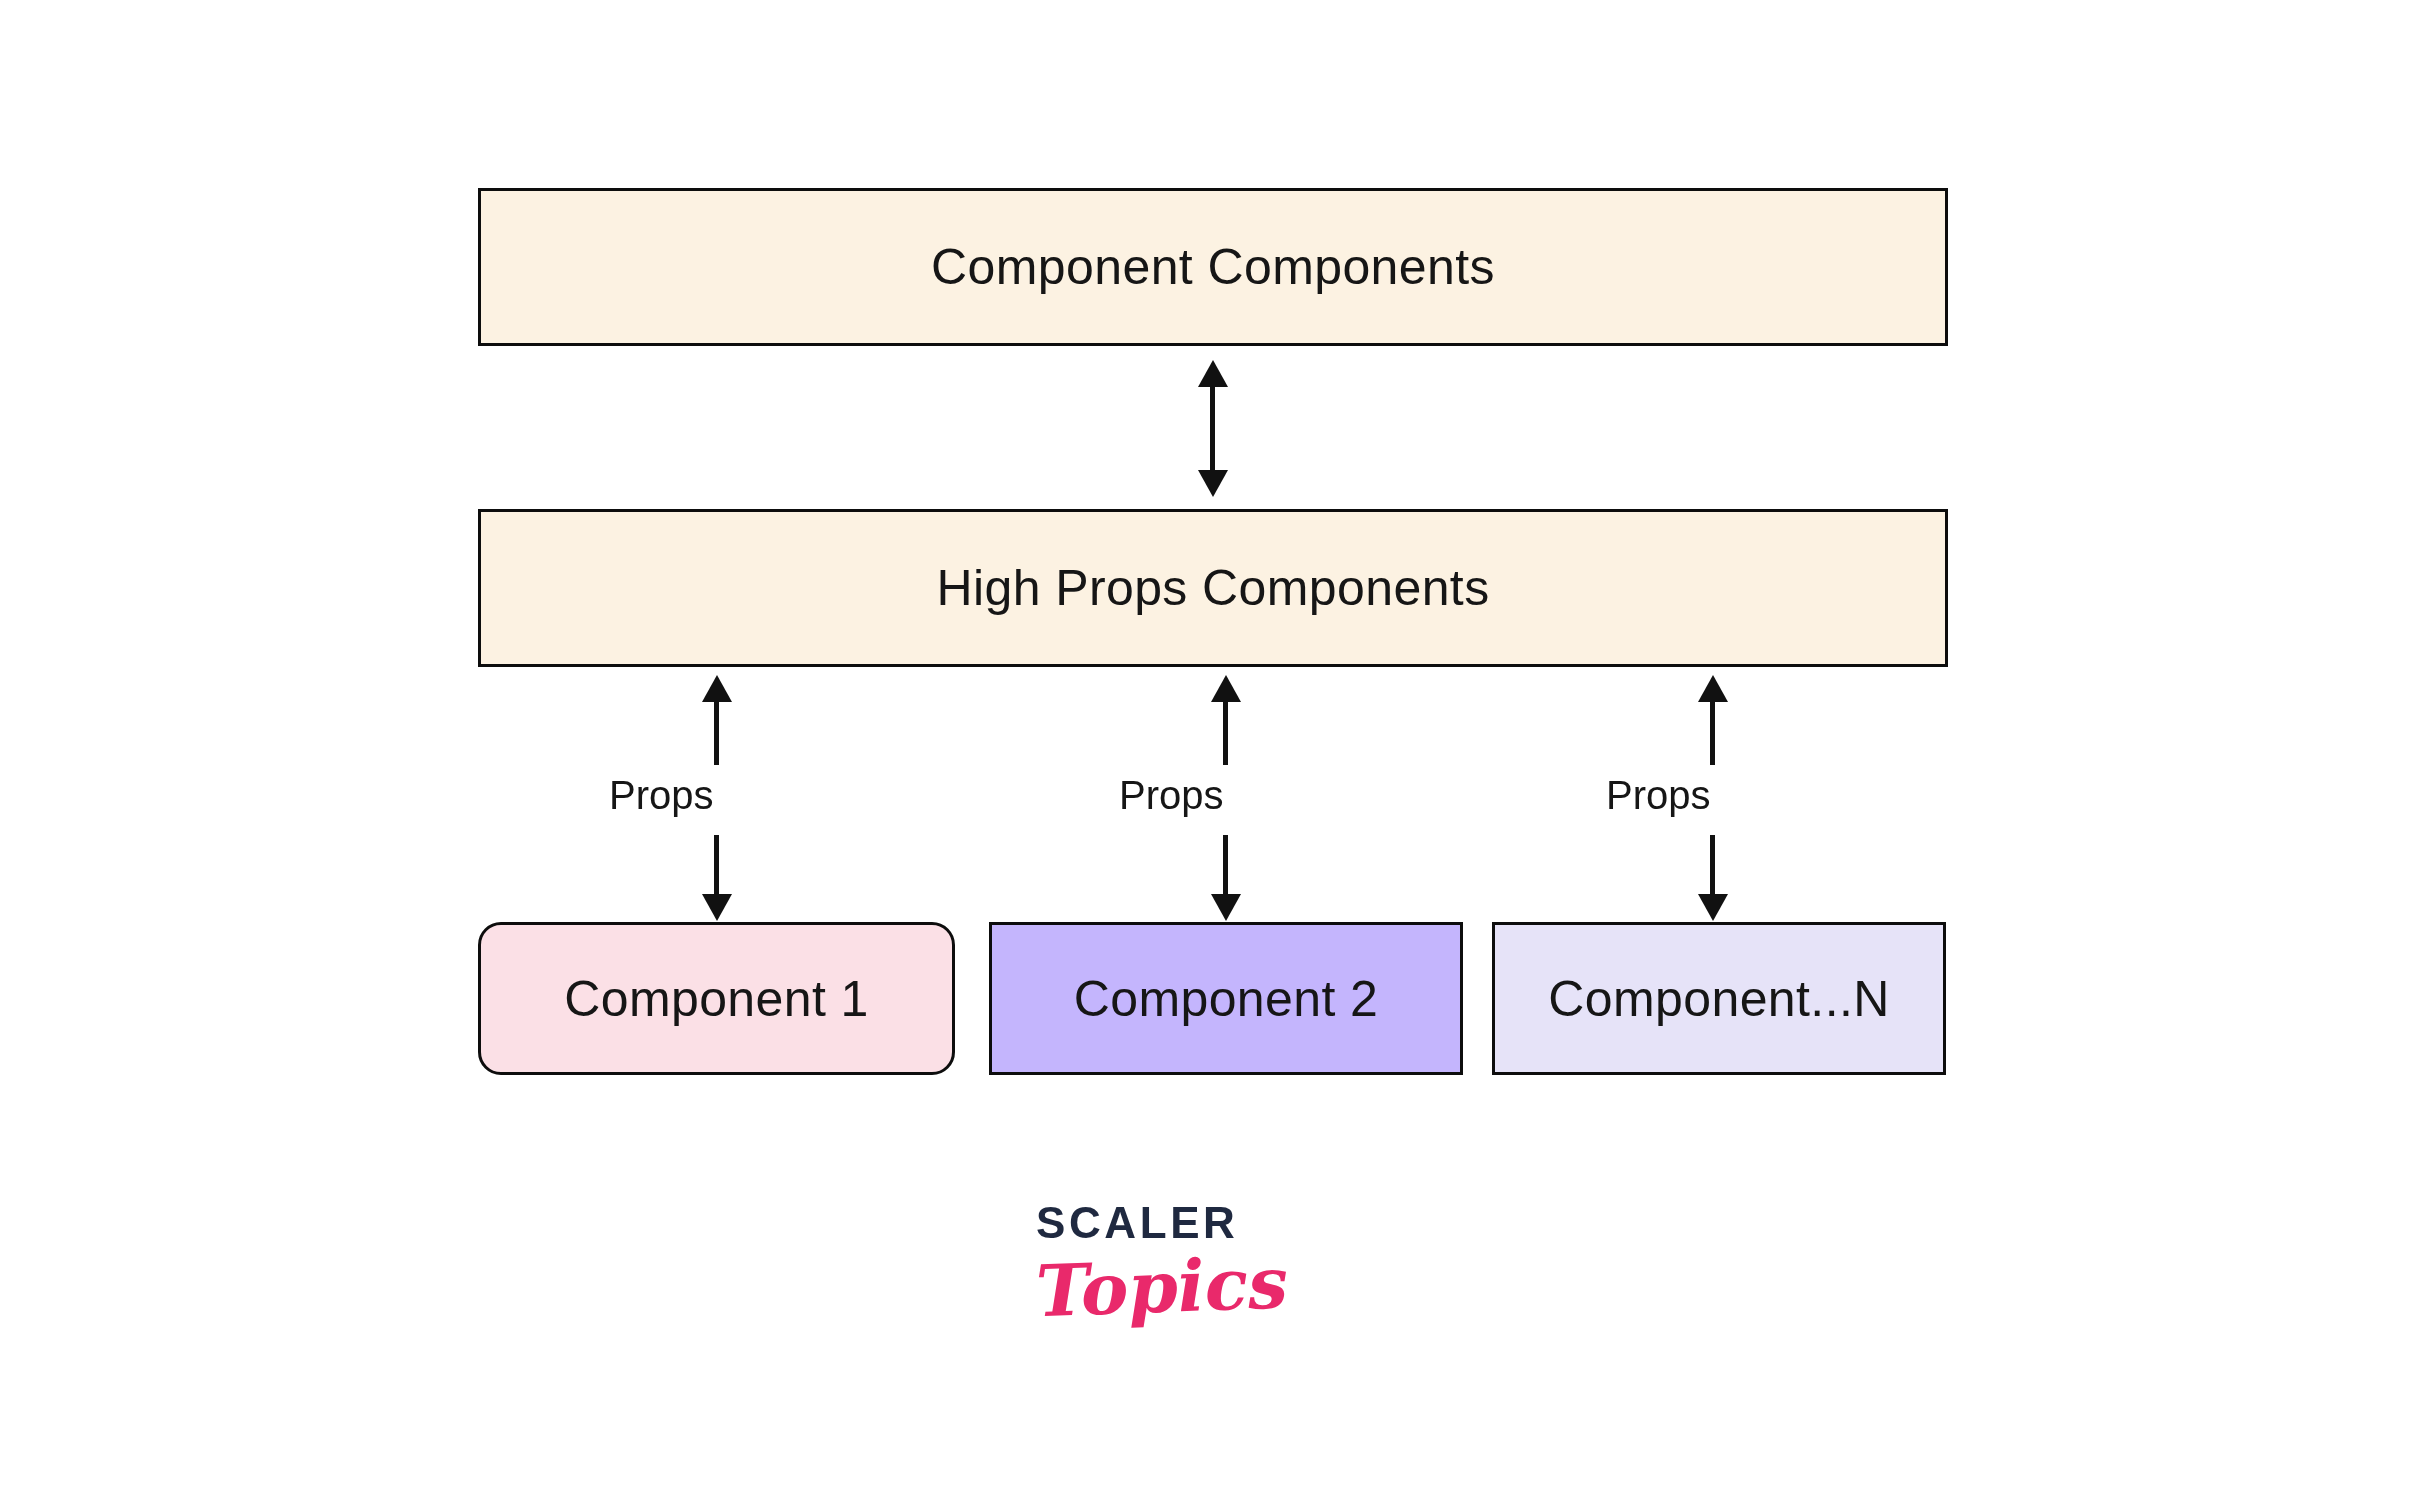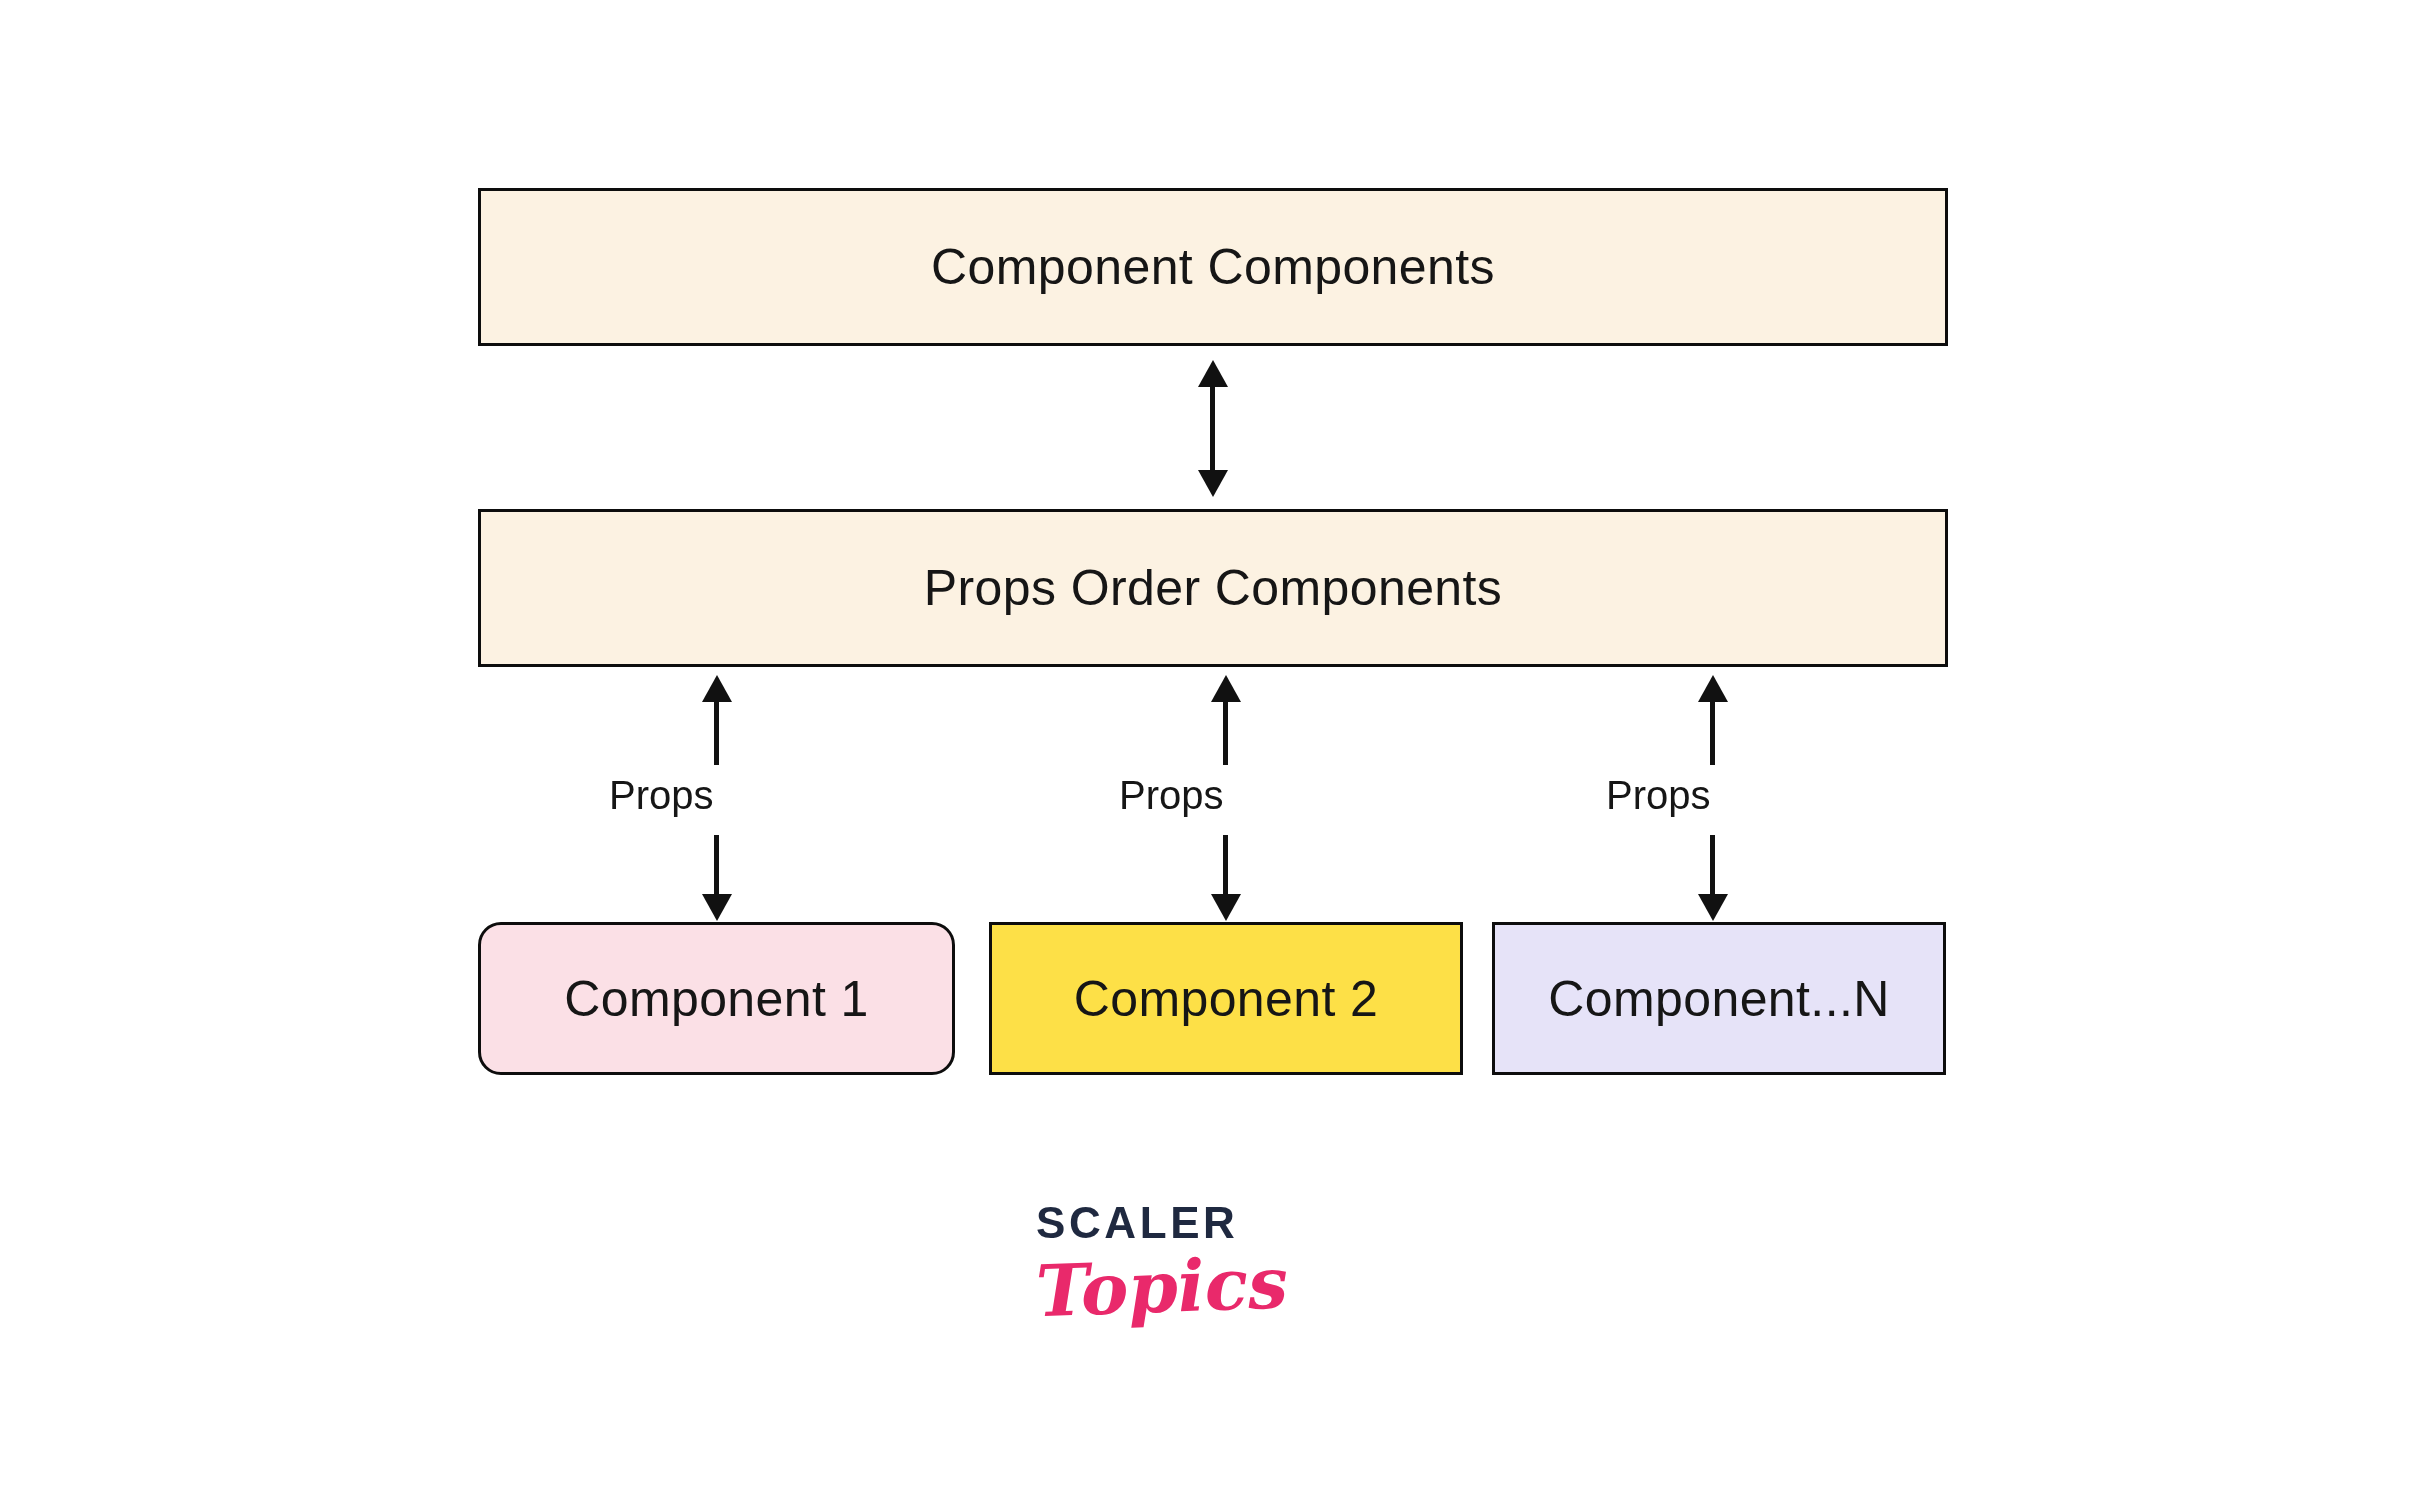--- a/index.html
+++ b/index.html
@@ -79,21 +79,21 @@
     <span class="node-label">Component Components</span>
   </div>
 
   <div class="varrow conn-mid">
     <div class="arrow-head-up"></div>
     <div class="arrow-shaft"></div>
     <div class="arrow-head-down"></div>
   </div>
 
   <div class="node node-hoc" style="background-color: rgb(252, 242, 226);">
-    <span class="node-label">Props Order Components</span>
+    <span class="node-label">High Props Components</span>
   </div>
 
   <div class="varrow up-c1">
     <div class="arrow-head-up"></div>
     <div class="arrow-shaft"></div>
   </div>
   <div class="props-label props-c1">Props</div>
   <div class="varrow down-c1">
     <div class="arrow-shaft"></div>
     <div class="arrow-head-down"></div>
@@ -115,21 +115,21 @@
   </div>
   <div class="props-label props-cn">Props</div>
   <div class="varrow down-cn">
     <div class="arrow-shaft"></div>
     <div class="arrow-head-down"></div>
   </div>
 
   <div class="node node-c1" style="background-color: rgb(251, 224, 230);">
     <span class="node-label">Component 1</span>
   </div>
-  <div class="node node-c2" style="background-color: #fde047;">
+  <div class="node node-c2" style="background-color: #c4b5fd;">
     <span class="node-label">Component 2</span>
   </div>
   <div class="node node-cn" style="background-color: rgb(230, 227, 248);">
     <span class="node-label">Component...N</span>
   </div>
 
   <div class="logo">
     <div class="logo-brand" style="color: rgb(31, 41, 64);">SCALER</div>
     <div class="logo-script" style="color: rgb(233, 41, 107);">Topics</div>
   </div>

